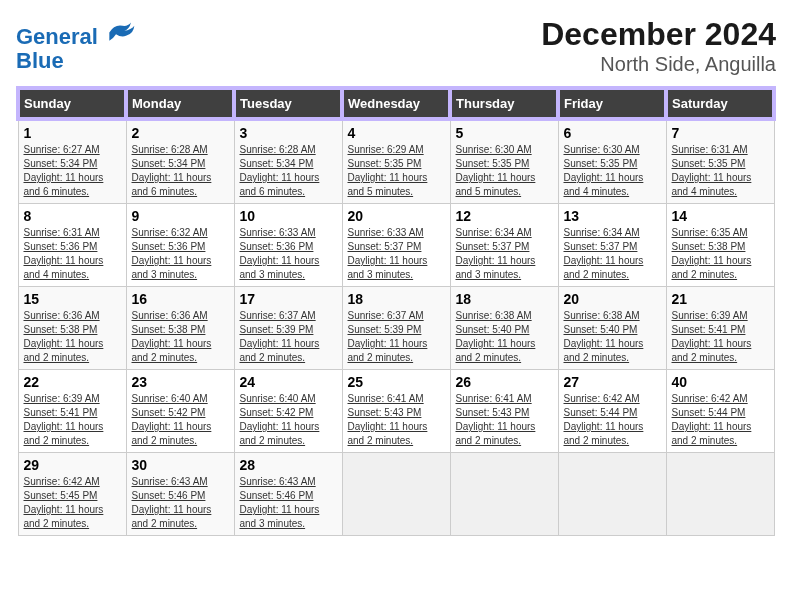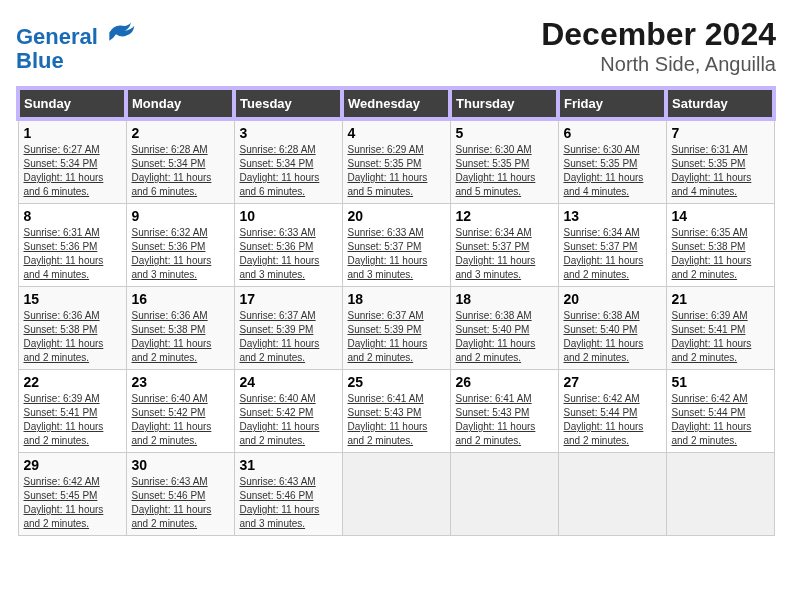--- a/index.html
+++ b/index.html
@@ -339,21 +339,21 @@
         </td>
         <td>
           <span class="day-number">27</span>
 <div class="day-info">
   Sunrise: 6:42 AM<br>
   Sunset: 5:44 PM<br>
   Daylight: 11 hours and 2 minutes.
 </div>
         </td>
         <td>
-          <span class="day-number">51</span>
+          <span class="day-number">40</span>
 <div class="day-info">
   Sunrise: 6:42 AM<br>
   Sunset: 5:44 PM<br>
   Daylight: 11 hours and 2 minutes.
 </div>
         </td>
       </tr>
       <tr>
         <td>
           <span class="day-number">29</span>
@@ -365,21 +365,21 @@
         </td>
         <td>
           <span class="day-number">30</span>
 <div class="day-info">
   Sunrise: 6:43 AM<br>
   Sunset: 5:46 PM<br>
   Daylight: 11 hours and 2 minutes.
 </div>
         </td>
         <td>
-          <span class="day-number">31</span>
+          <span class="day-number">28</span>
 <div class="day-info">
   Sunrise: 6:43 AM<br>
   Sunset: 5:46 PM<br>
   Daylight: 11 hours and 3 minutes.
 </div>
         </td>
         <td class="empty-cell"></td>
         <td class="empty-cell"></td>
         <td class="empty-cell"></td>
         <td class="empty-cell"></td>

